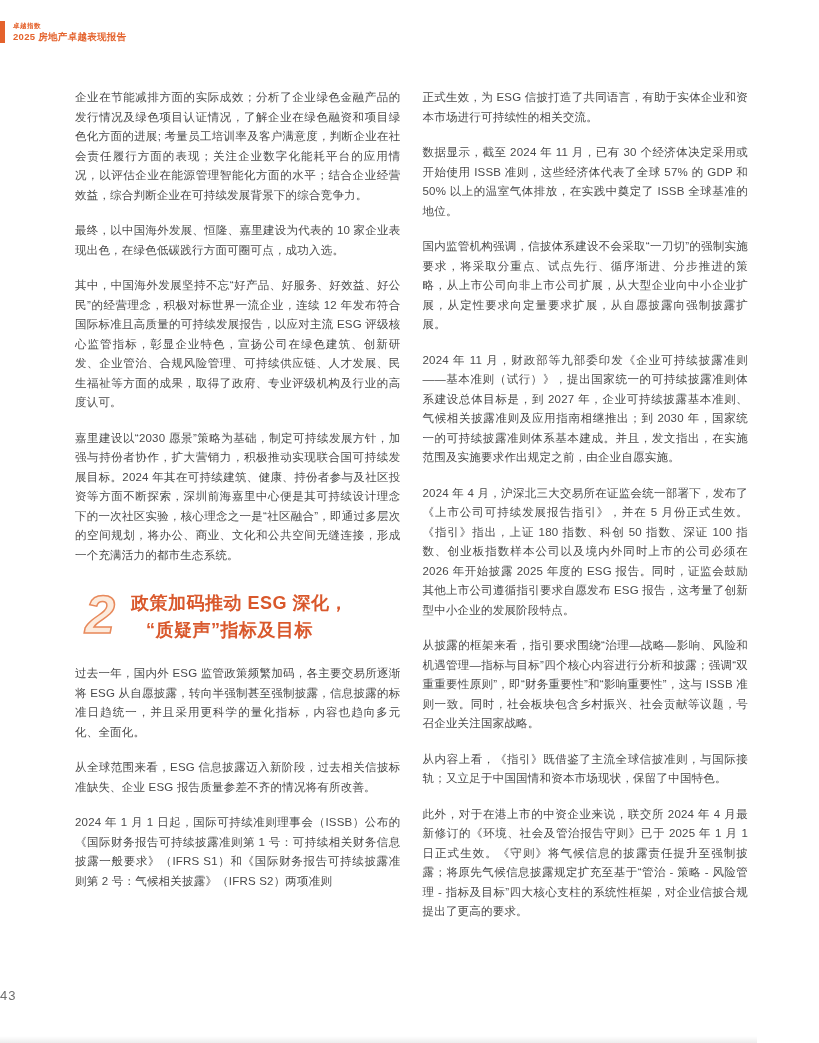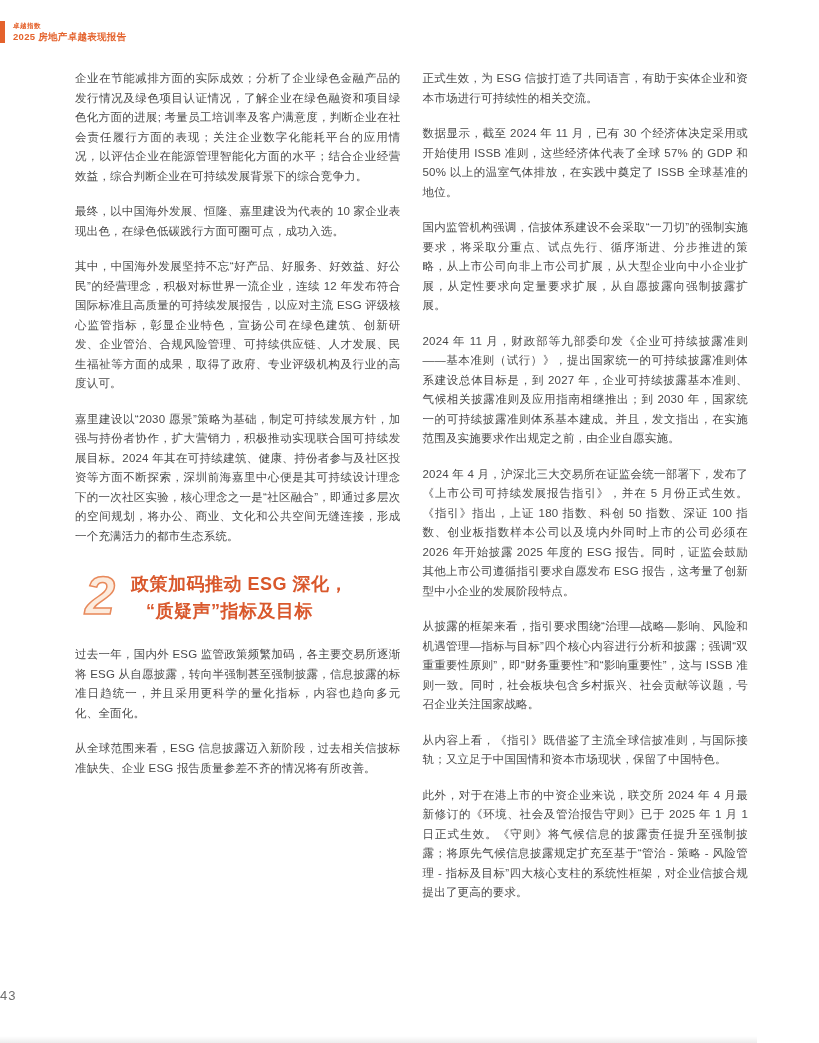--- a/index.html
+++ b/index.html
@@ -18,21 +18,21 @@
 
   
   .brand { position: absolute; top: 21px; left: 0; display: flex; align-items: stretch; }
   .brand-bar { width: 5px; background: #E4622C; margin-right: 8px; }
   .brand-text { padding-top: 1px; }
   .brand-eyebrow { font-size: 6.5px; font-weight: bold; color: #E4622C; letter-spacing: 0.5px; line-height: 8px; }
   .brand-title { font-size: 9.5px; font-weight: bold; color: #E4622C; letter-spacing: 0.3px; line-height: 13px; }
 
   
   .columns {
-    position: absolute; top: 69px; left: 75px; width: 673px;
+    position: absolute; top: 88px; left: 75px; width: 673px;
     display: flex; gap: 22px;
   }
   .col { width: 325.5px; }
   .col p {
     font-size: 11.5px; line-height: 19.5px; color: #4A4A4A;
     text-align: justify; text-justify: inter-ideograph;
     letter-spacing: 0.2px; margin-bottom: 16px;
   }
   .col p:last-child { margin-bottom: 0; }
 
@@ -86,20 +86,21 @@
       <div class="section-heading">
         <div class="section-number">2</div>
         <div class="section-title">
           <div class="line1">政策加码推动 ESG 深化，</div>
           <div class="line2">“质疑声”指标及目标</div>
         </div>
       </div>
 
       <p>过去一年，国内外 ESG 监管政策频繁加码，各主要交易所逐渐将 ESG 从自愿披露，转向半强制甚至强制披露，信息披露的标准日趋统一，并且采用更科学的量化指标，内容也趋向多元化、全面化。</p>
       <p>从全球范围来看，ESG 信息披露迈入新阶段，过去相关信披标准缺失、企业 ESG 报告质量参差不齐的情况将有所改善。</p>
+      <p>2024 年 1 月 1 日起，国际可持续准则理事会（ISSB）公布的《国际财务报告可持续披露准则第 1 号：可持续相关财务信息披露一般要求》（IFRS S1）和《国际财务报告可持续披露准则第 2 号：气候相关披露》（IFRS S2）两项准则</p>
     </section>
 
     <section class="col">
       <p>正式生效，为 ESG 信披打造了共同语言，有助于实体企业和资本市场进行可持续性的相关交流。</p>
       <p>数据显示，截至 2024 年 11 月，已有 30 个经济体决定采用或开始使用 ISSB 准则，这些经济体代表了全球 57% 的 GDP 和 50% 以上的温室气体排放，在实践中奠定了 ISSB 全球基准的地位。</p>
       <p>国内监管机构强调，信披体系建设不会采取“一刀切”的强制实施要求，将采取分重点、试点先行、循序渐进、分步推进的策略，从上市公司向非上市公司扩展，从大型企业向中小企业扩展，从定性要求向定量要求扩展，从自愿披露向强制披露扩展。</p>
       <p>2024 年 11 月，财政部等九部委印发《企业可持续披露准则——基本准则（试行）》，提出国家统一的可持续披露准则体系建设总体目标是，到 2027 年，企业可持续披露基本准则、气候相关披露准则及应用指南相继推出；到 2030 年，国家统一的可持续披露准则体系基本建成。并且，发文指出，在实施范围及实施要求作出规定之前，由企业自愿实施。</p>
       <p>2024 年 4 月，沪深北三大交易所在证监会统一部署下，发布了《上市公司可持续发展报告指引》，并在 5 月份正式生效。《指引》指出，上证 180 指数、科创 50 指数、深证 100 指数、创业板指数样本公司以及境内外同时上市的公司必须在 2026 年开始披露 2025 年度的 ESG 报告。同时，证监会鼓励其他上市公司遵循指引要求自愿发布 ESG 报告，这考量了创新型中小企业的发展阶段特点。</p>
       <p>从披露的框架来看，指引要求围绕“治理—战略—影响、风险和机遇管理—指标与目标”四个核心内容进行分析和披露；强调“双重重要性原则”，即“财务重要性”和“影响重要性”，这与 ISSB 准则一致。同时，社会板块包含乡村振兴、社会贡献等议题，号召企业关注国家战略。</p>
       <p>从内容上看，《指引》既借鉴了主流全球信披准则，与国际接轨；又立足于中国国情和资本市场现状，保留了中国特色。</p>

